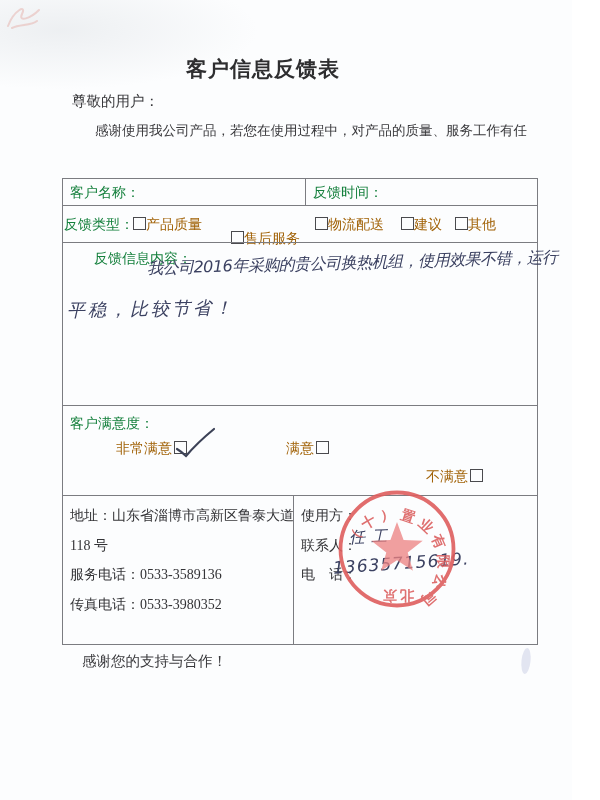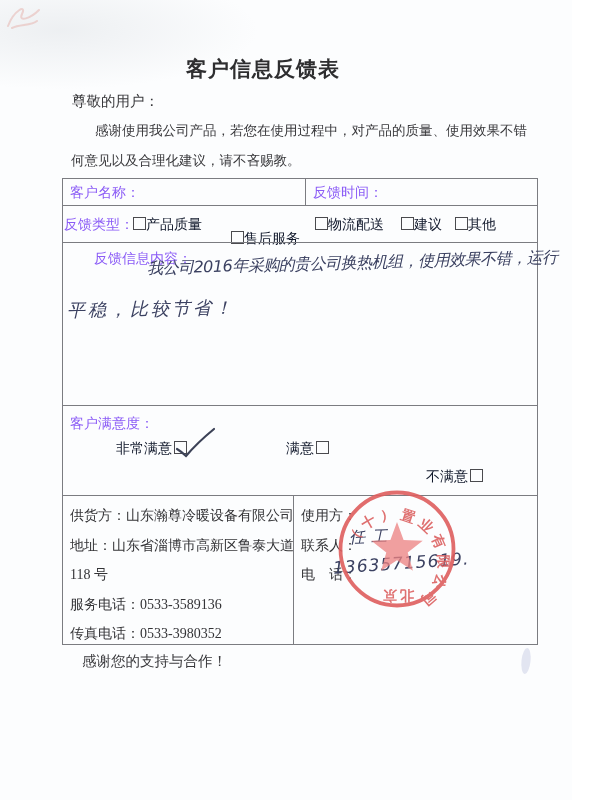--- a/index.html
+++ b/index.html
@@ -28,26 +28,26 @@
   .intro2{position:absolute;left:71px;top:152px;font-size:13.5px;white-space:nowrap;}
   .closing{position:absolute;left:82px;top:652px;font-size:14.5px;}
 
   .ftable{
     position:absolute;left:62px;top:178px;width:476px;height:467px;
     border:1.6px solid #7b7c81;box-sizing:border-box;
   }
   .trow{position:absolute;left:0;width:100%;box-sizing:border-box;border-top:1.4px solid #7b7c81;}
   .trow.first{border-top:none;}
   .vdiv{position:absolute;top:0;width:1.4px;height:100%;background:#7b7c81;}
-  .cell-label{position:absolute;font-size:14px;white-space:nowrap;color:#8b5cf6;text-align:right;}
+  .cell-label{position:absolute;font-size:14px;white-space:nowrap;color:#15803d;text-align:right;}
   .cbox{
     display:inline-block;width:11px;height:11px;border:1.4px solid #4a4a4e;
     vertical-align:-1px;margin-right:3px;background:transparent;
   }
-  .opt{position:absolute;font-size:14px;white-space:nowrap;color:#0f172a;}
+  .opt{position:absolute;font-size:14px;white-space:nowrap;color:#a16207;}
   .opt .cbox{margin-right:0;margin-left:2px;}
   .blines div{font-size:14px;line-height:29.5px;white-space:nowrap;color:#333336;}
   .blines{position:absolute;}
 
   .ink{
     position:absolute;color:#3b4161;font-family:"DejaVu Sans",sans-serif;
     font-style:italic;white-space:nowrap;pointer-events:none;
   }
   .hw1{left:147px;top:253px;font-size:16px;letter-spacing:-0.5px;transform:rotate(-1.6deg);}
   .hw2{left:67px;top:297px;font-size:18px;letter-spacing:3px;transform:rotate(-1deg);}
@@ -60,22 +60,21 @@
 </head>
 <body>
 
 <div class="paper">
 
   <div class="scan-cloud"></div>
   <div class="scan-edge-right"></div>
 
   <div class="title">客户信息反馈表</div>
   <div class="salutation">尊敬的用户：</div>
-  <div class="intro1">感谢使用我公司产品，若您在使用过程中，对产品的质量、使用效果不错</div>
-  <div class="intro2">何意见以及合理化建议，请不吝赐教。</div>
+  <div class="intro1">感谢使用我公司产品，若您在使用过程中，对产品的质量、服务工作有任</div>
 
   <div class="ftable">
 
     <div class="trow first" style="top:0;height:26px;">
       <span class="cell-label" style="left:7px;top:5px;">客户名称：</span>
       <span class="cell-label" style="left:250px;top:5px;">反馈时间：</span>
       <div class="vdiv" style="left:242px;"></div>
     </div>
 
     <div class="trow" style="top:26px;height:37px;">
@@ -94,21 +93,20 @@
     <div class="trow" style="top:226px;height:90px;">
       <span class="cell-label" style="left:7px;top:9px;">客户满意度：</span>
       <span class="opt" style="left:53px;top:34px;"><span>非常满意</span><span class="cbox"></span></span>
       <span class="opt" style="left:223px;top:34px;"><span>满意</span><span class="cbox"></span></span>
       <span class="opt" style="left:363px;top:34px;margin-top:28px;"><span>不满意</span><span class="cbox"></span></span>
     </div>
 
     <div class="trow" style="top:316px;height:149px;">
       <div class="vdiv" style="left:230px;"></div>
       <div class="blines" style="left:7px;top:5px;">
-        <div>供货方：山东瀚尊冷暖设备有限公司</div>
         <div>地址：山东省淄博市高新区鲁泰大道</div>
         <div>118 号</div>
         <div>服务电话：0533-3589136</div>
         <div>传真电话：0533-3980352</div>
       </div>
       <div class="blines" style="left:238px;top:5px;">
         <div>使用方：</div>
         <div>联系人：</div>
         <div>电　话：</div>
       </div>

